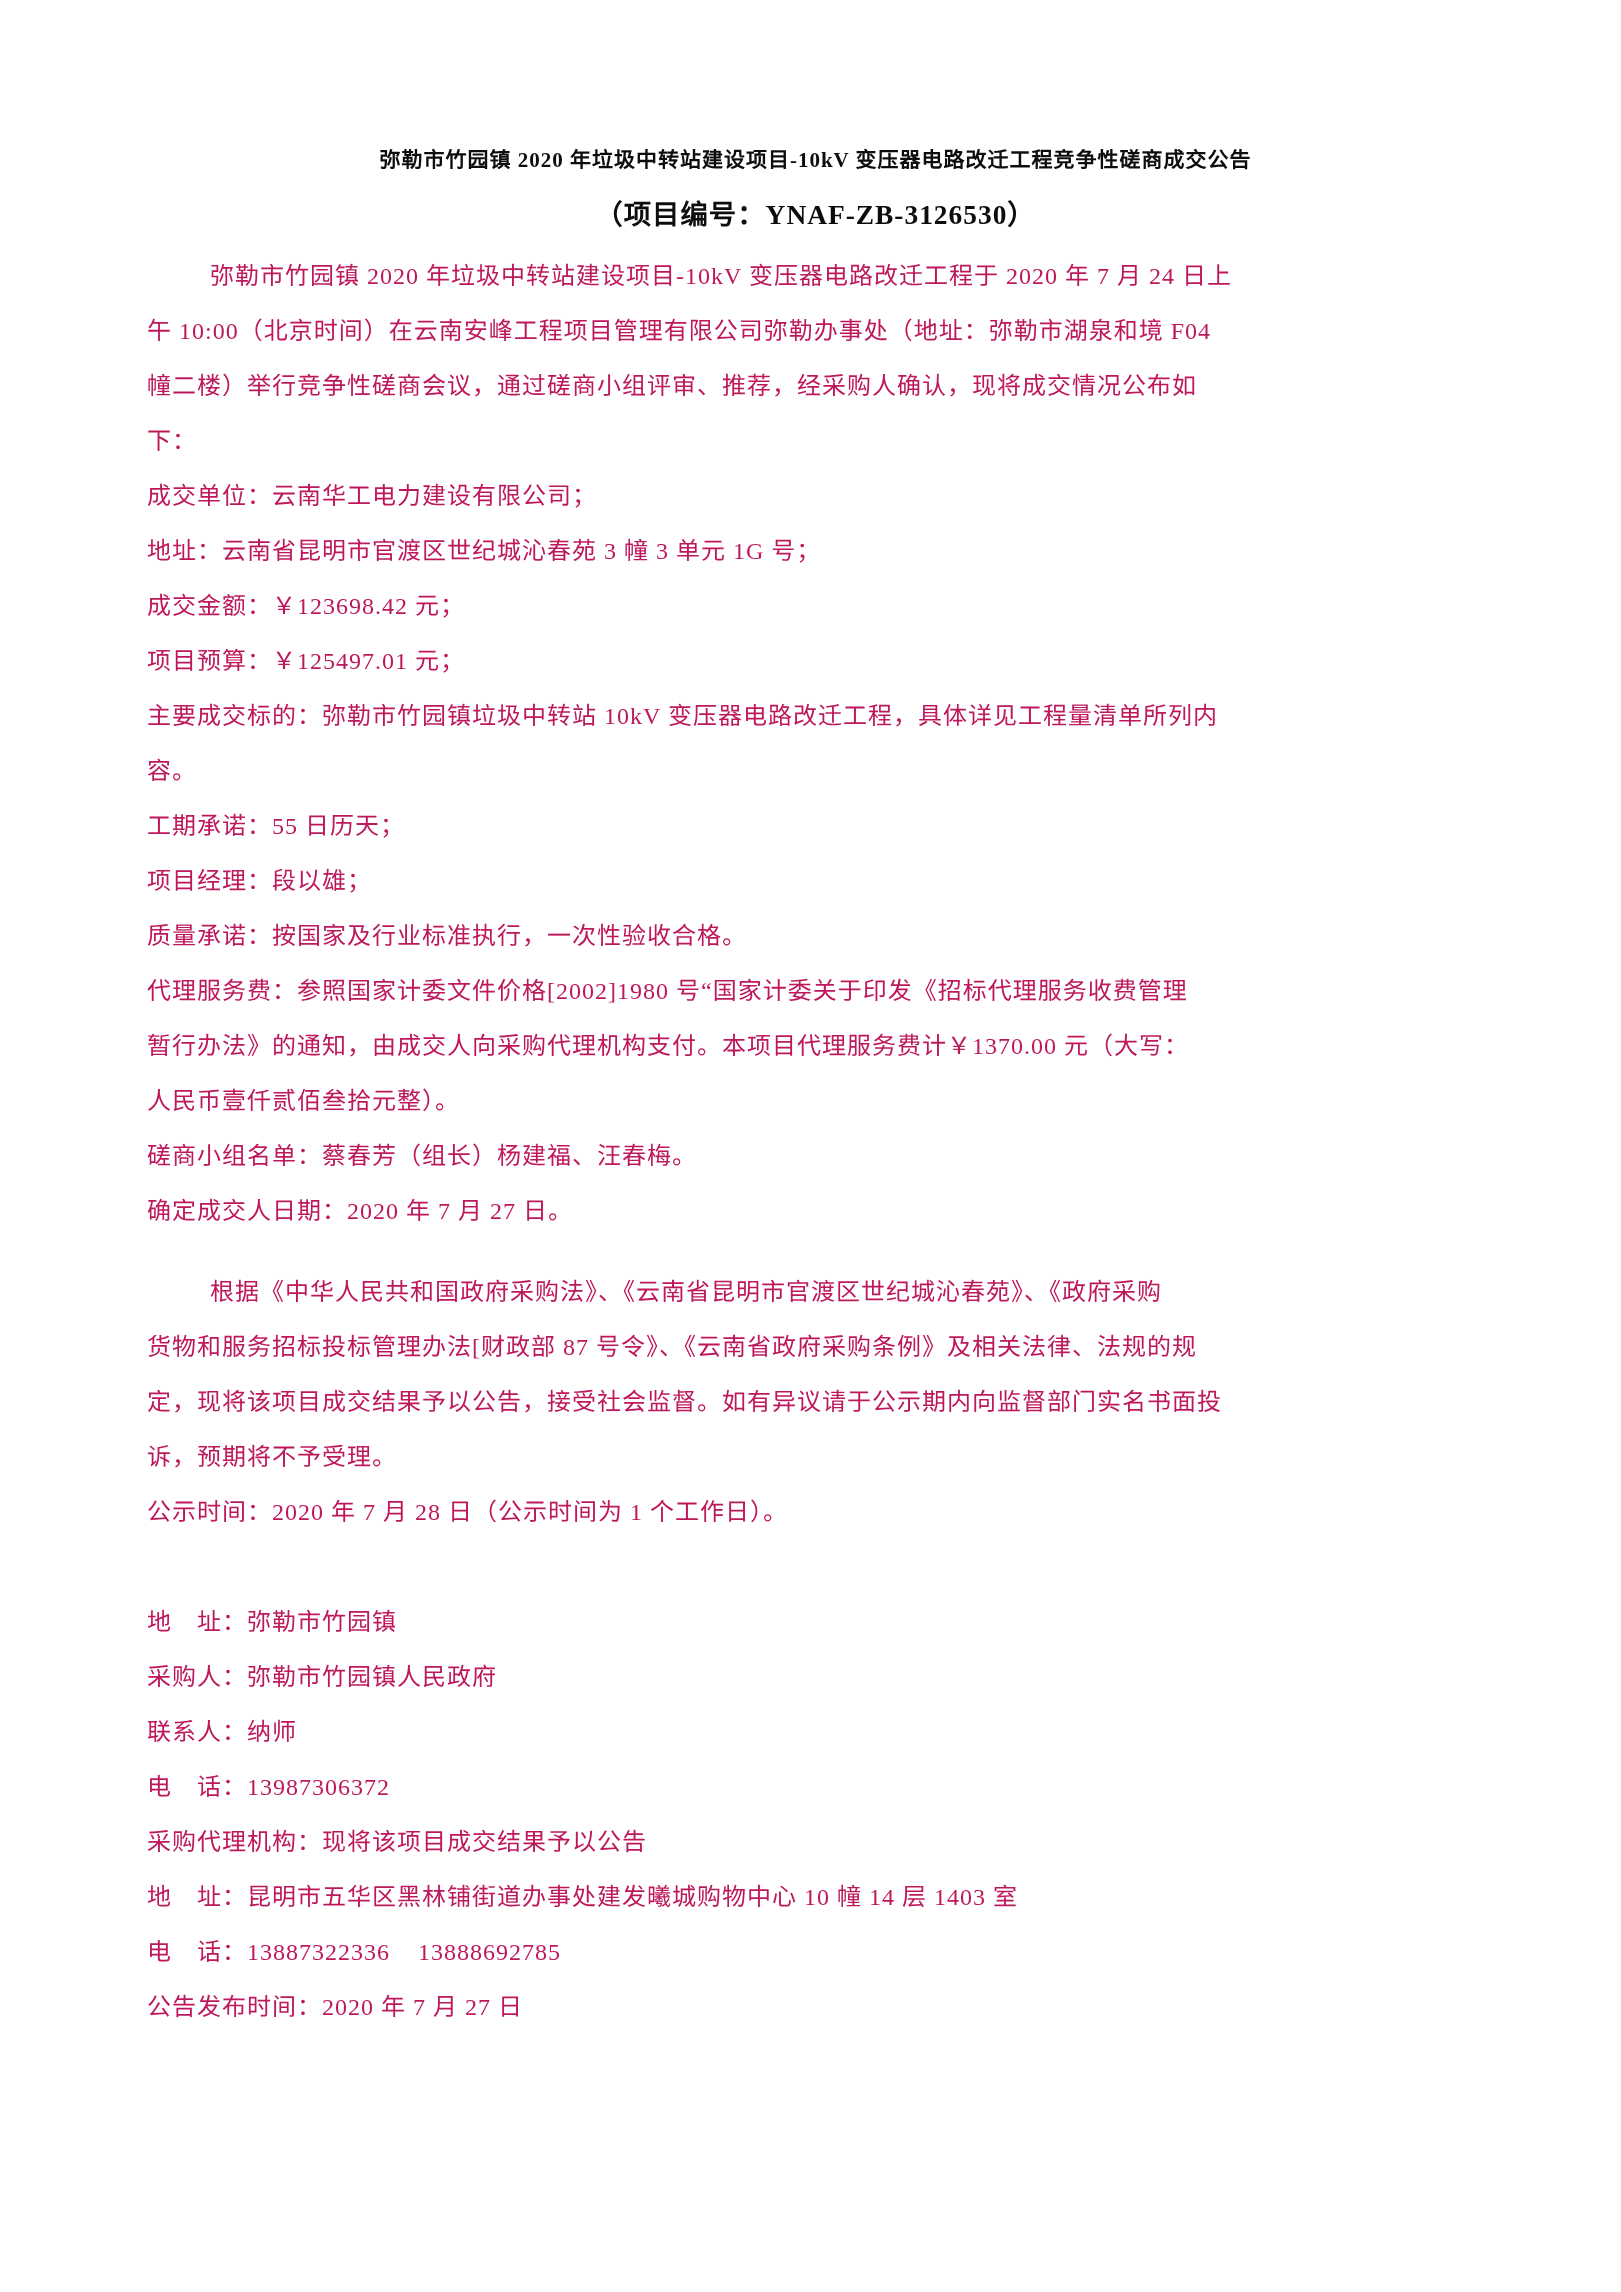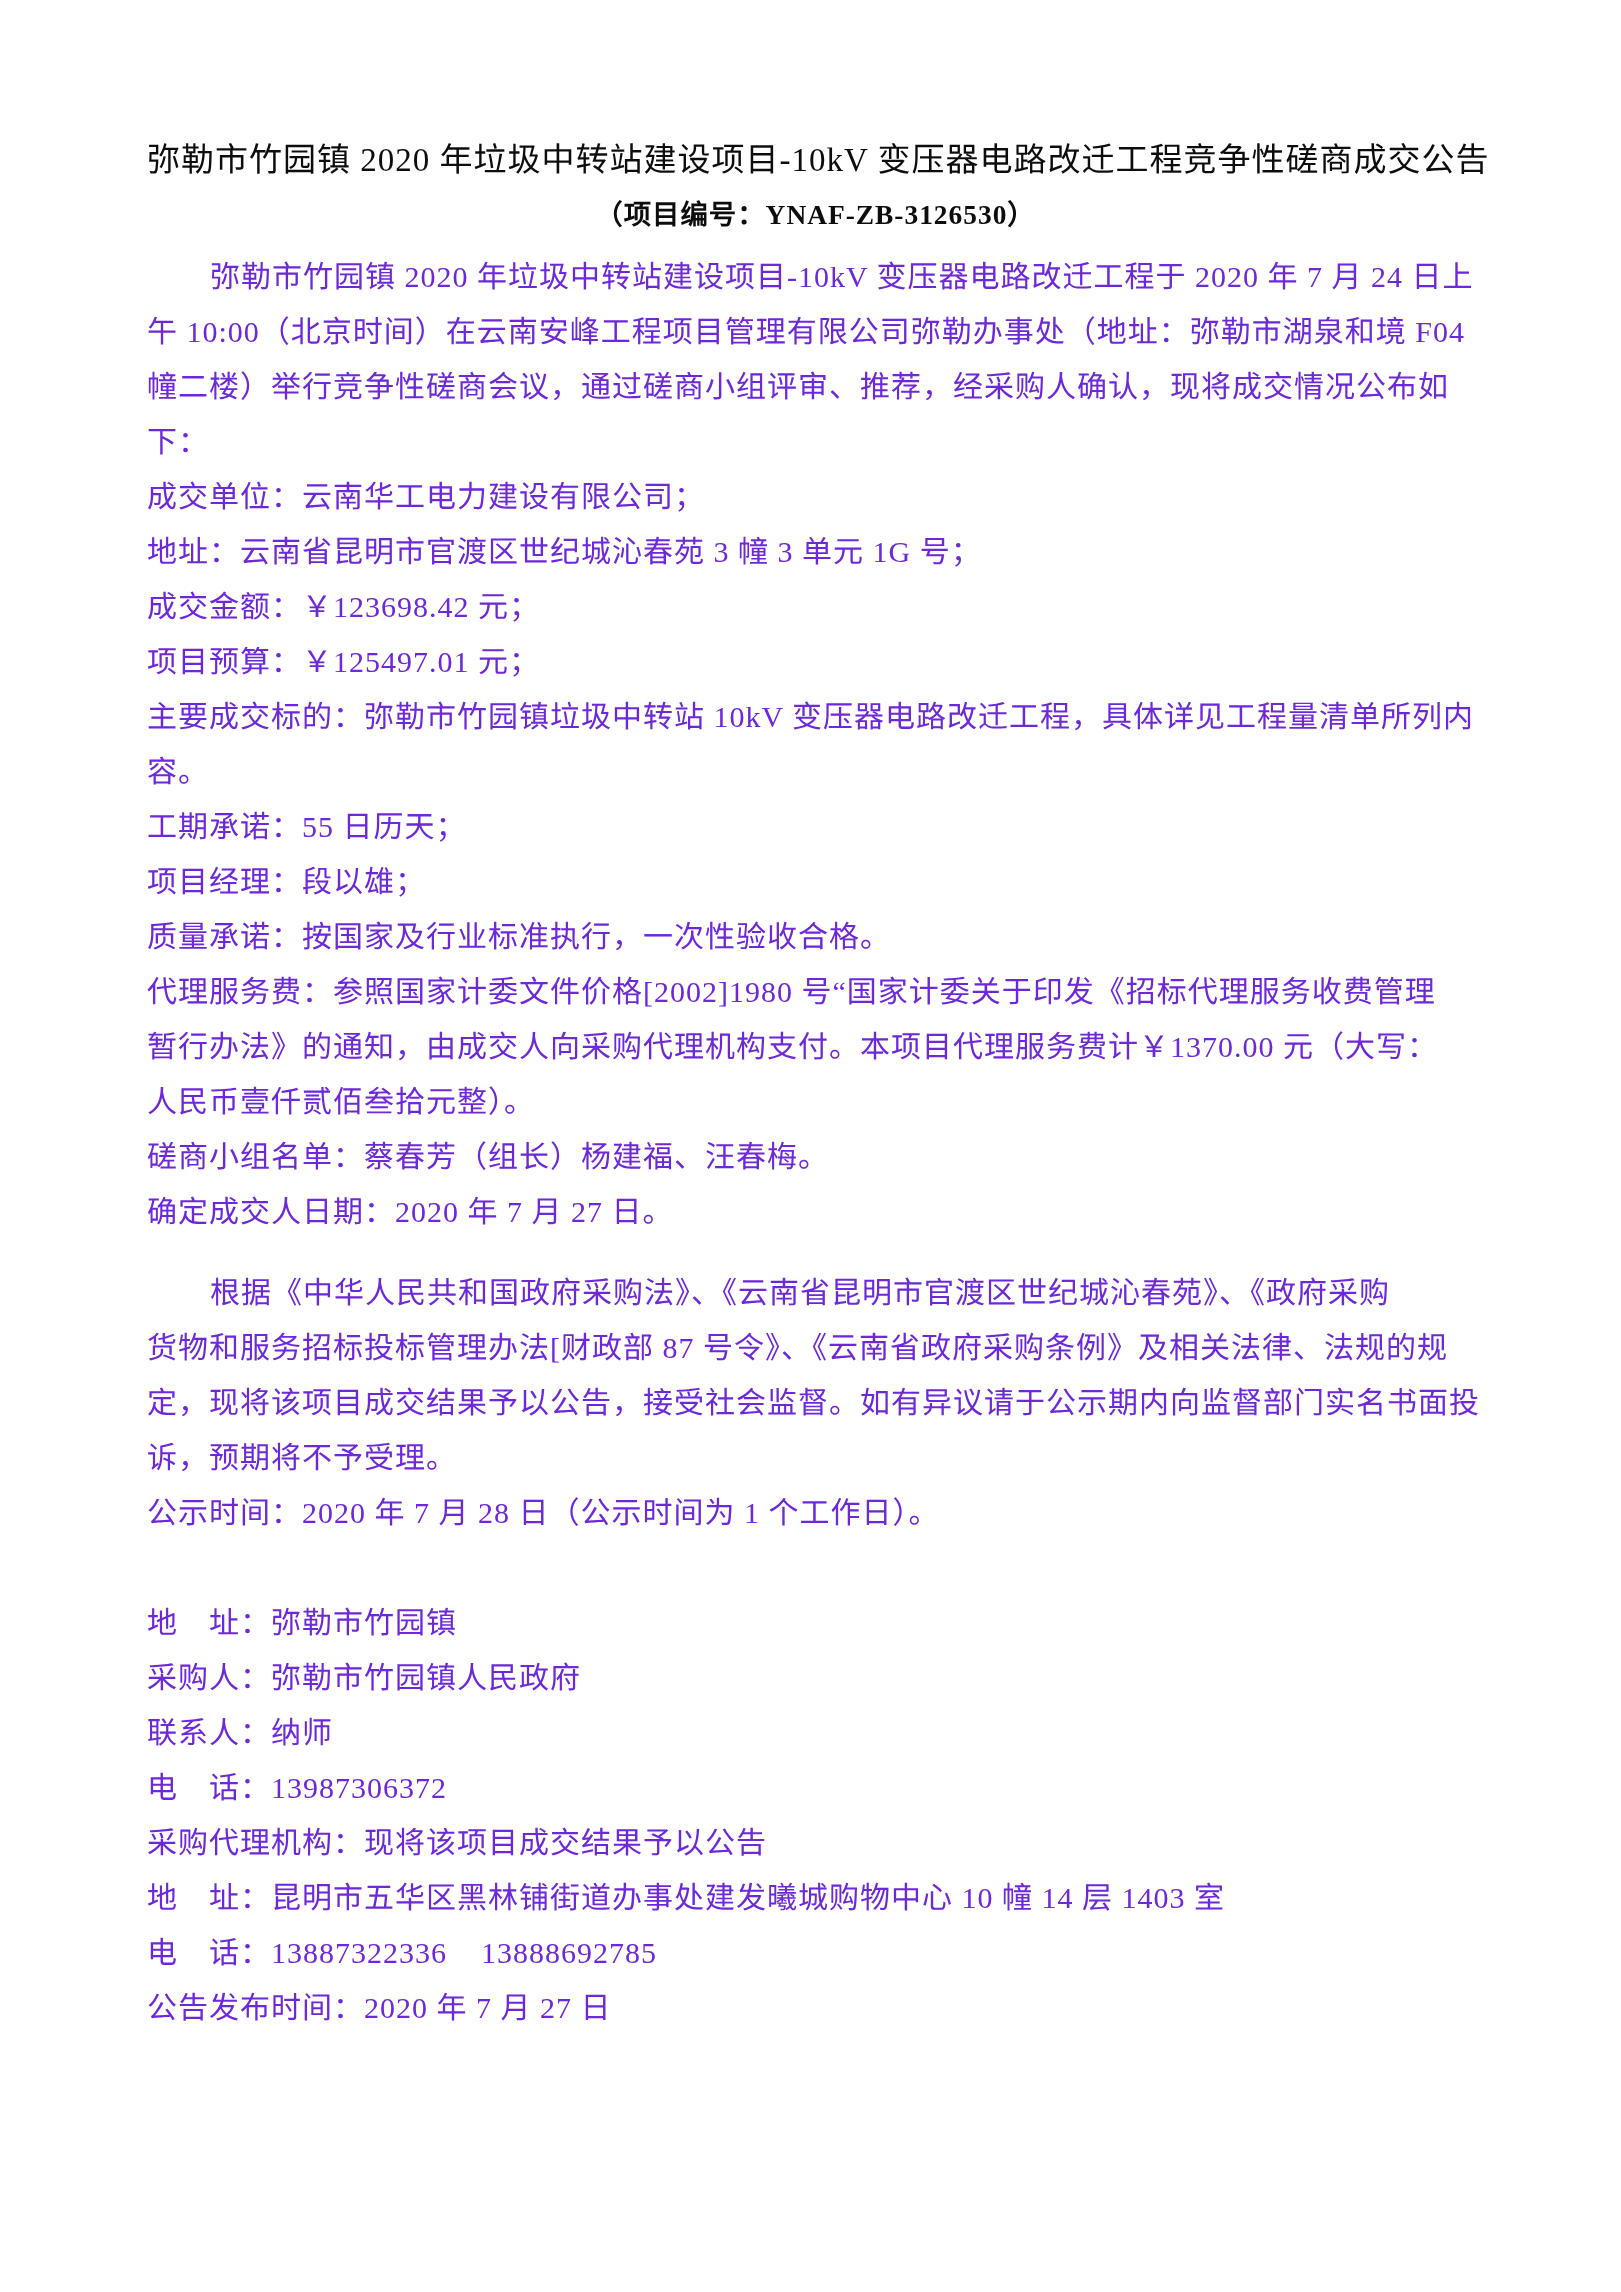--- a/index.html
+++ b/index.html
@@ -16,47 +16,47 @@
     overflow: hidden;
     font-family: "Liberation Serif", "DejaVu Serif", serif;
     color: #111111;
   }
   .content {
     box-sizing: border-box;
     padding: 139px 137px 0 147px;
   }
   .doc-title {
     margin: 0;
-    font-size: 33px;
-    font-weight: normal;
+    font-size: 21px;
+    font-weight: bold;
     line-height: 43px;
     text-align: center;
     letter-spacing: 1px;
     color: #0d0d0d;
     white-space: pre;
   }
   .doc-subtitle {
     margin: 11.8px 0 0 0;
     font-size: 27.4px;
     font-weight: bold;
     line-height: 43px;
     text-align: center;
     letter-spacing: 1px;
     color: #0d0d0d;
     white-space: pre;
   }
   .doc-body {
     margin-top: 12.7px;
   }
   .line {
-    font-size: 30px;
+    font-size: 24px;
     line-height: 55px;
     letter-spacing: 1px;
     white-space: pre;
-    color: #6d28d9;
+    color: #be185d;
   }
   .line.indent {
     text-indent: 63px;
   }
   .line.gap-before {
     margin-top: 25.5px;
   }
   .line.blank {
     min-height: 55px;
   }

